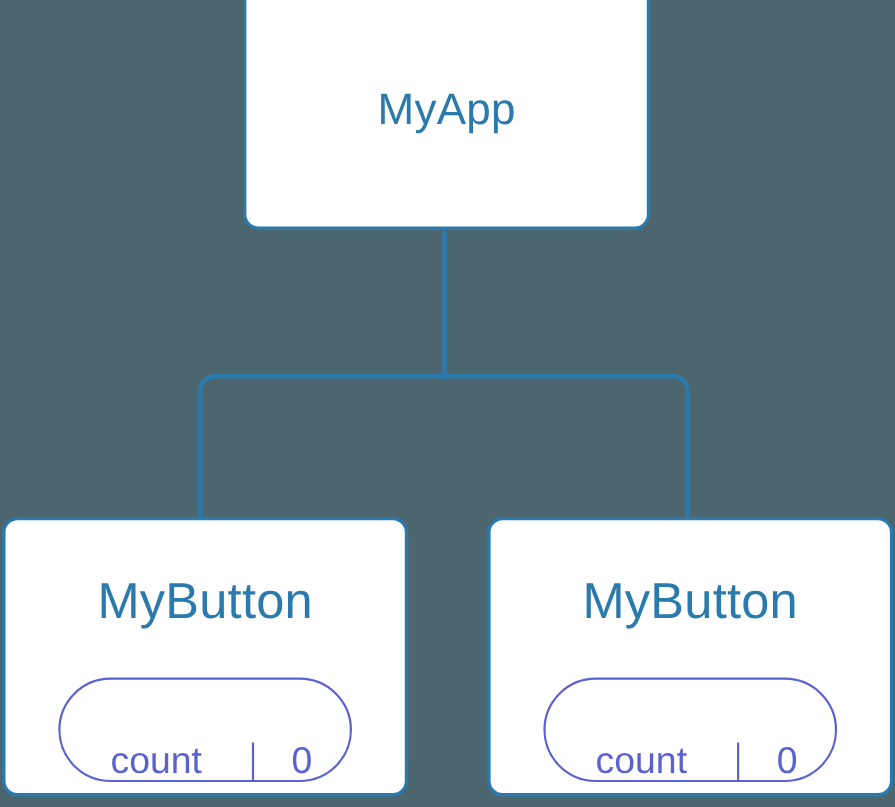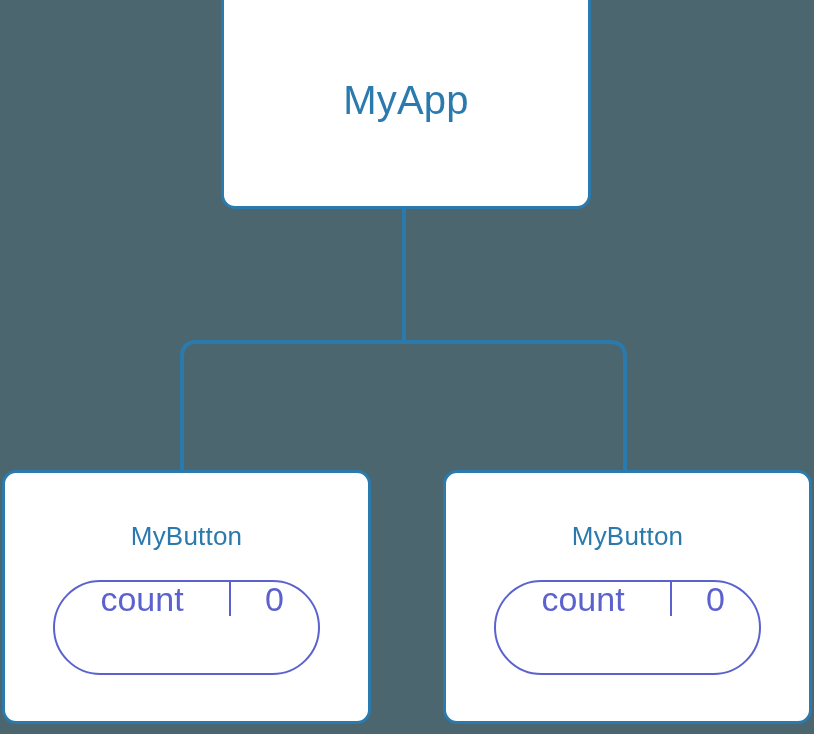--- a/index.html
+++ b/index.html
@@ -56,44 +56,44 @@
     height: 254px;
   }
   .node-child-right {
     left: 443px;
     top: 470px;
     width: 369px;
     height: 254px;
   }
   .node-title {
     color: #2b7aad;
-    font-size: 26px;
+    font-size: 46px;
     font-weight: 400;
     letter-spacing: 0.2px;
     line-height: 1;
     white-space: nowrap;
   }
   .node-root .node-title {
     font-size: 40px;
     margin-top: 22px;
   }
   .node-child-left .node-title,
   .node-child-right .node-title {
     margin-top: 50px;
   }
   
   .pill {
-    margin-top: 31px;
+    margin-top: 47px;
     box-sizing: border-box;
     width: 267px;
     height: 95px;
     border: 2px solid #5b62cf;
     border-radius: 48px;
     display: flex;
-    align-items: flex-start;
+    align-items: flex-end;
     background: transparent;
     overflow: hidden;
   }
   .pill-key {
     flex: 0 0 174px;
     display: flex;
     align-items: center;
     justify-content: center;
     border-right: 2px solid #5b62cf;
     color: #5b62cf;

